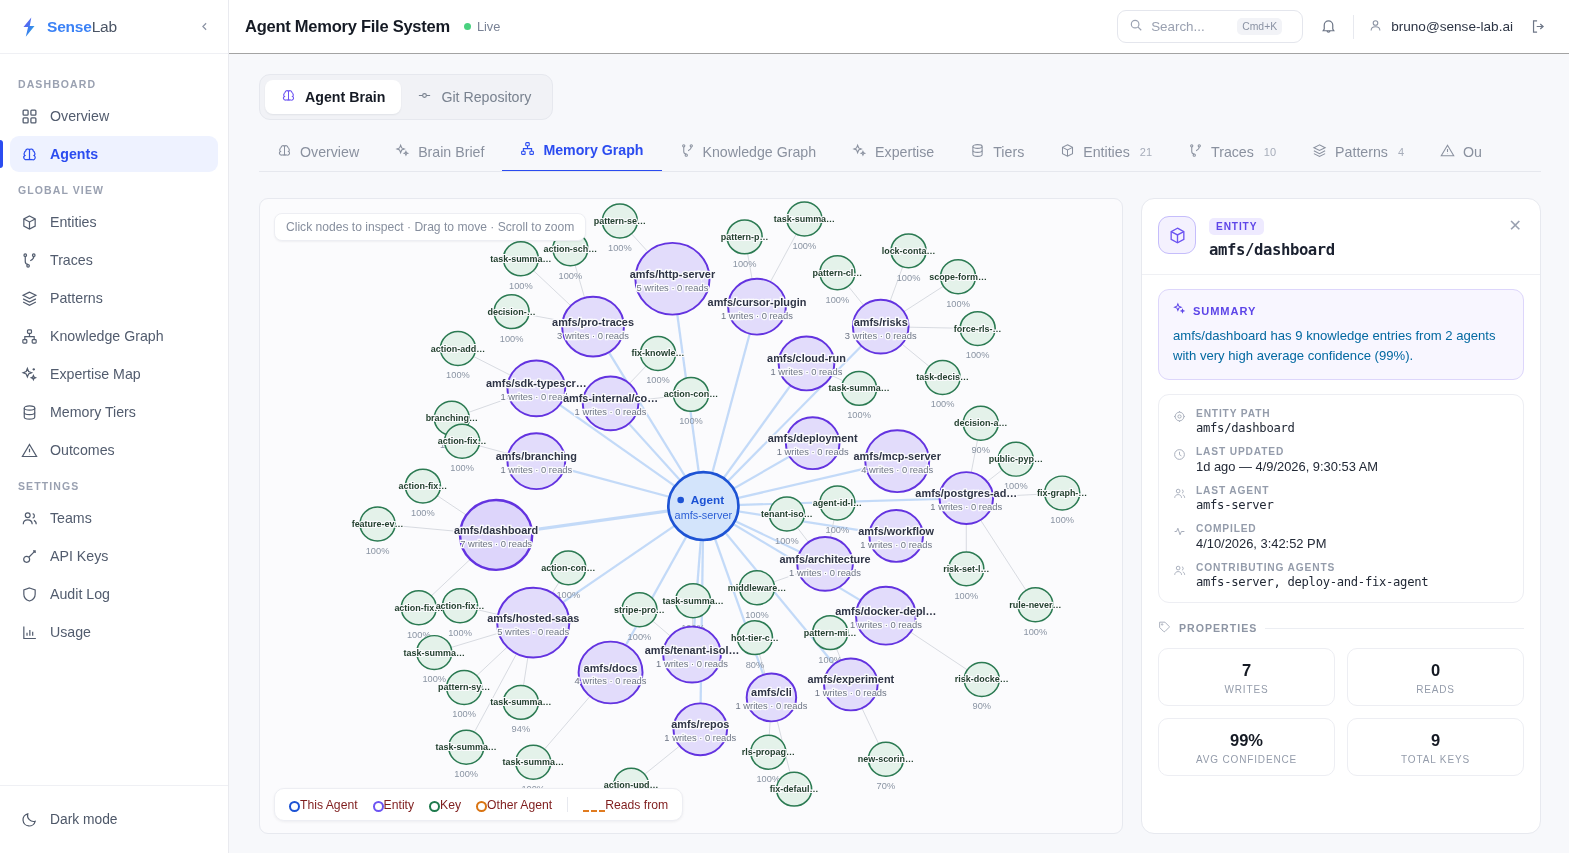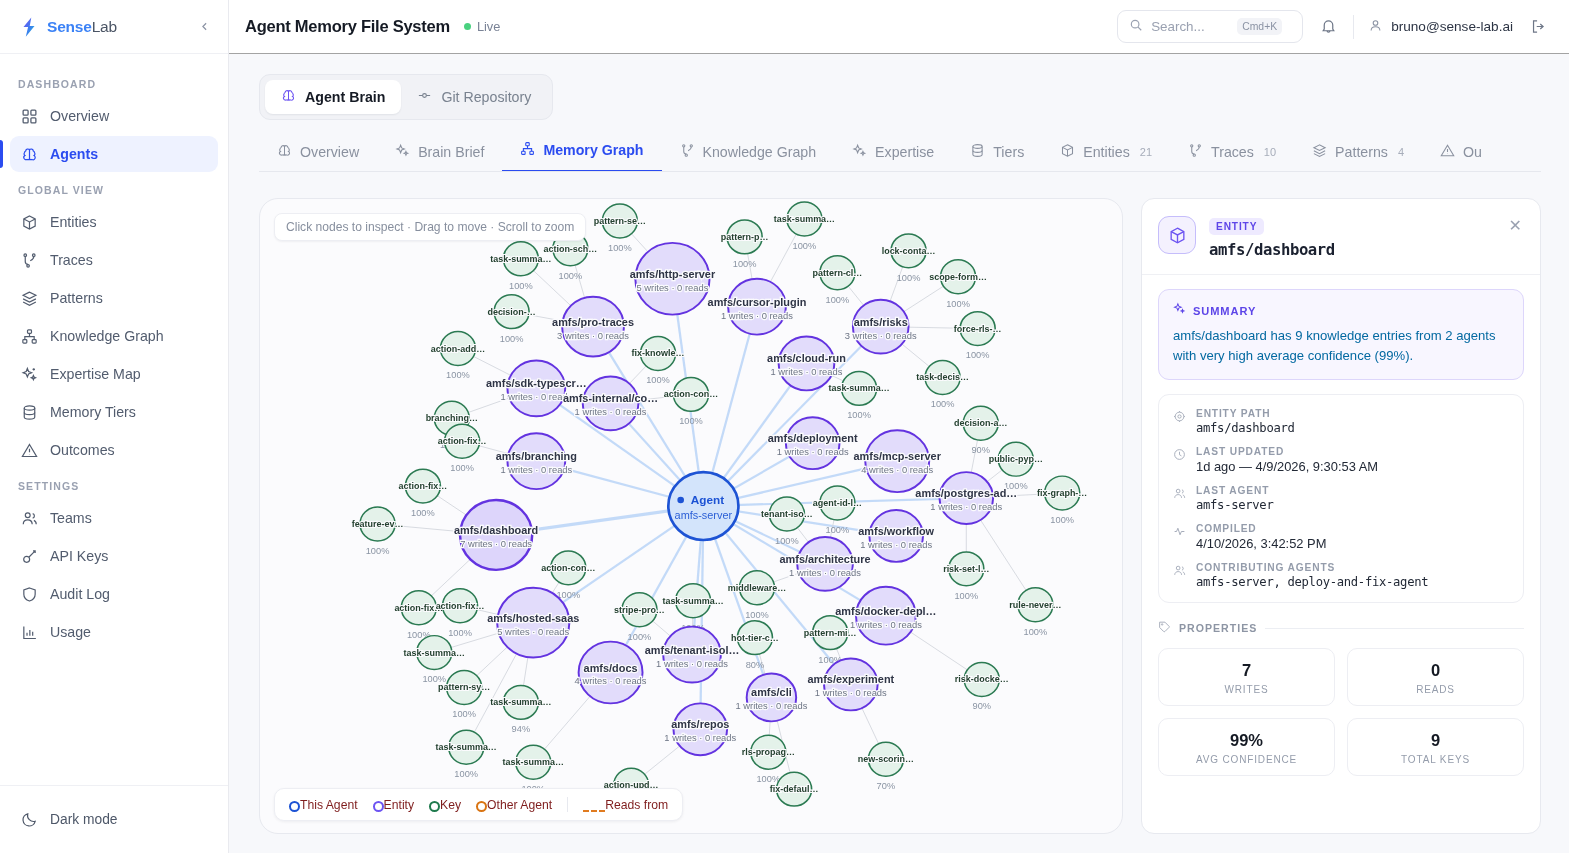--- a/index.html
+++ b/index.html
@@ -65,21 +65,21 @@
     overflow:hidden;flex:0 0 auto}
   .tab{display:flex;align-items:center;gap:8px;padding:0 18px 11px 18px;font-size:14.2px;
     color:#8a919f;cursor:pointer;white-space:nowrap;position:relative;top:1px}
   .tab svg{width:15px;height:15px}
   .tab.on{color:#2b4cf0;font-weight:600;border-bottom:2px solid #2b4cf0}
   .tab .cnt{font-size:11px;color:#a7adba;margin-left:2px}
 
   .panels{display:flex;gap:18px;margin-top:26px;flex:1;min-height:0}
 
   
-  .graph-card{flex:1;min-width:0;background:#fbfbfd;border:1px solid #e7e9ef;border-radius:19px;
+  .graph-card{flex:1;min-width:0;background:#fbfbfd;border:1px solid #e7e9ef;border-radius:9px;
     position:relative;overflow:hidden;height:636px}
   .graph-hint{position:absolute;left:14px;top:14px;background:#fff;border:1px solid #edeef3;
     border-radius:8px;padding:6px 11px;font-size:12.1px;color:#878f9e;z-index:6;
     box-shadow:0 1px 2px rgba(16,24,40,.05)}
   .legend{position:absolute;left:14px;bottom:12px;background:#fff;border:1px solid #edeef3;
     border-radius:10px;padding:8px 14px;display:flex;align-items:center;gap:15px;z-index:6;
     box-shadow:0 1px 3px rgba(16,24,40,.06)}
   .lg{display:flex;align-items:flex-end;gap:0;font-size:12.2px;color:#7f1d1d}
   .lg .ring{width:11px;height:11px;border-radius:50%;border:2px solid}
   .lg-div{width:1px;height:15px;background:#e7e9ef}

